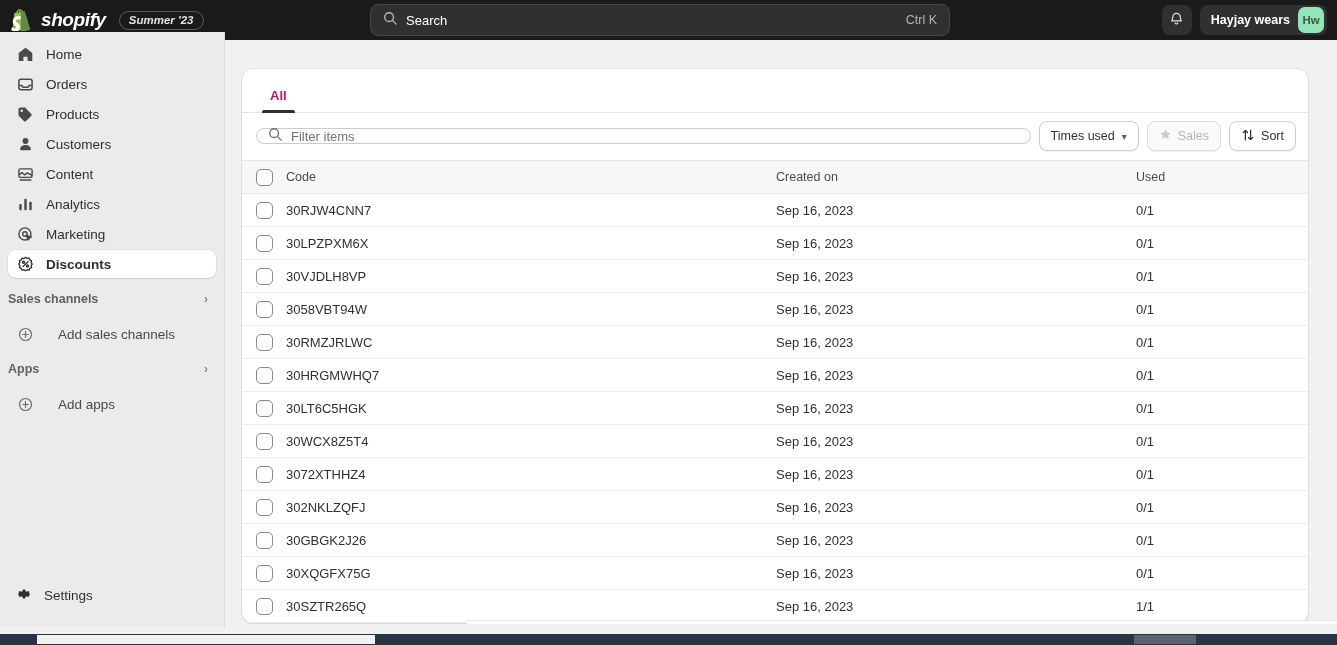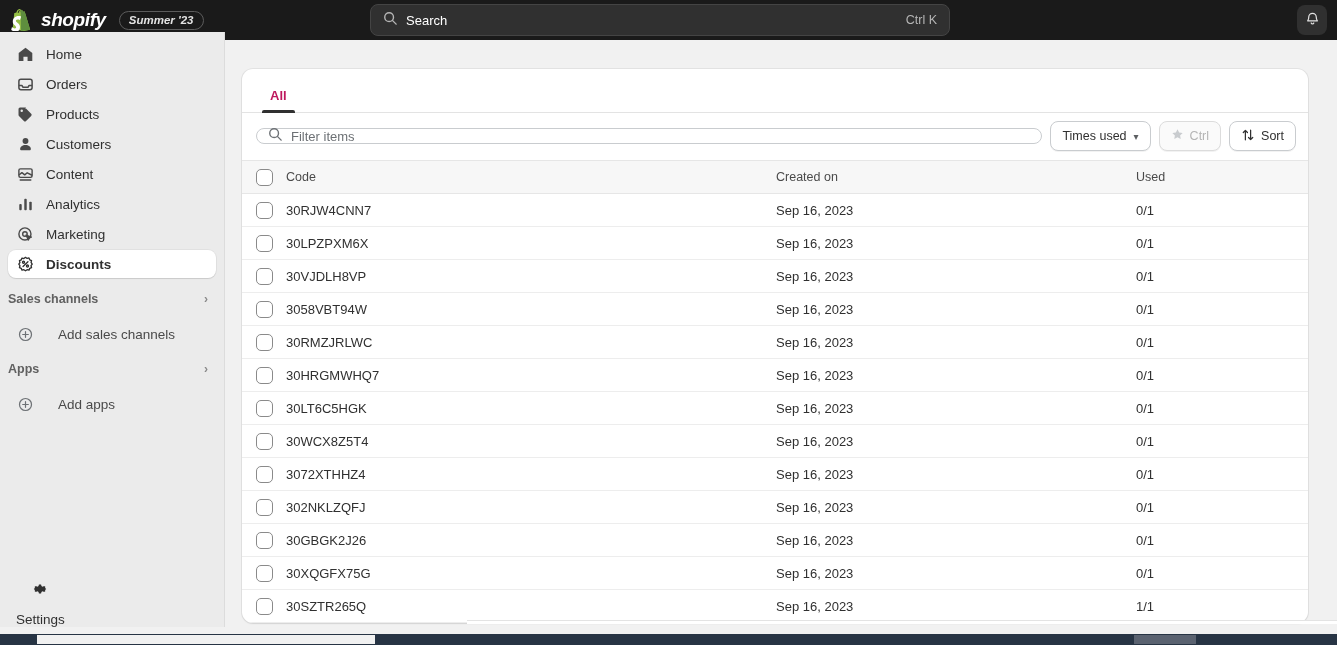--- a/index.html
+++ b/index.html
@@ -100,21 +100,21 @@
     display: flex; align-items: center; gap: 24px;
     height: 28px; padding: 0 8px; margin: 2px 8px 0;
     border-radius: 8px; color: #4a4a4a; font-size: 13.5px;
     cursor: pointer;
   }
   .nav-sub .plus { width: 18px; height: 18px; display:flex; align-items:center; justify-content:center; }
   .settings-row {
     position: absolute; bottom: 18px; left: 8px;
     display: flex; align-items: center; gap: 12px;
     height: 28px; padding: 0 8px; border-radius: 8px;
-    color: #303030; font-size: 13.5px; cursor: pointer; flex-direction: column;
+    color: #303030; font-size: 13.5px; cursor: pointer;
   }
 
   
   .main {
     position: absolute; left: 225px; top: 40px;
     width: 1112px; height: 595px;
     background: #f1f1f1; overflow: hidden;
   }
   .card {
     position: absolute; left: 17px; top: 29px;
@@ -238,20 +238,24 @@
 
   <div class="topbar-right">
     <div class="bell-btn">
       <span>
         <svg width="15" height="15" viewBox="0 0 16 16" fill="none" stroke="#e3e3e3" stroke-width="1.3">
           <path d="M4 6.5a4 4 0 1 1 8 0c0 2.6.8 3.6 1.2 4H2.8C3.2 10.1 4 9.1 4 6.5z" stroke-linejoin="round"></path>
           <path d="M6.6 12.8a1.5 1.5 0 0 0 2.8 0" stroke-linecap="round"></path>
         </svg>
       </span>
     </div>
+    <div class="acct-btn">
+      <span class="acct-name">Hayjay wears</span>
+      <span class="avatar">Hw</span>
+    </div>
   </div>
 </div>
 
 <div class="sidebar">
   <div class="nav-list">
 
     <div class="nav-item">
       <span class="ico">
         <svg width="17" height="17" viewBox="0 0 18 18" fill="#4a4a4a">
             <path d="M9 1.8L1.8 7.4V16h5v-4.6h4.4V16h5V7.4z"></path>
@@ -398,21 +402,21 @@
         <span>Times used</span>
         <span class="chev">▾</span>
       </div>
 
       <div class="btn disabled">
         <span>
           <svg width="13" height="13" viewBox="0 0 16 16" fill="#c9cccf">
             <path d="M8 1.5l2 4 4.4.6-3.2 3.1.8 4.3L8 11.5l-4 2 .8-4.3L1.6 6.1 6 5.5z"></path>
           </svg>
         </span>
-        <span>Ctrl</span>
+        <span>Sales</span>
       </div>
 
       <div class="btn">
         <span>
           <svg width="14" height="14" viewBox="0 0 16 16" fill="none" stroke="#303030" stroke-width="1.4" stroke-linecap="round" stroke-linejoin="round">
             <path d="M5 13.5V2.8M2.6 5.2L5 2.8l2.4 2.4"></path>
             <path d="M11 2.5v10.7M8.6 10.8L11 13.2l2.4-2.4"></path>
           </svg>
         </span>
         <span>Sort</span>

